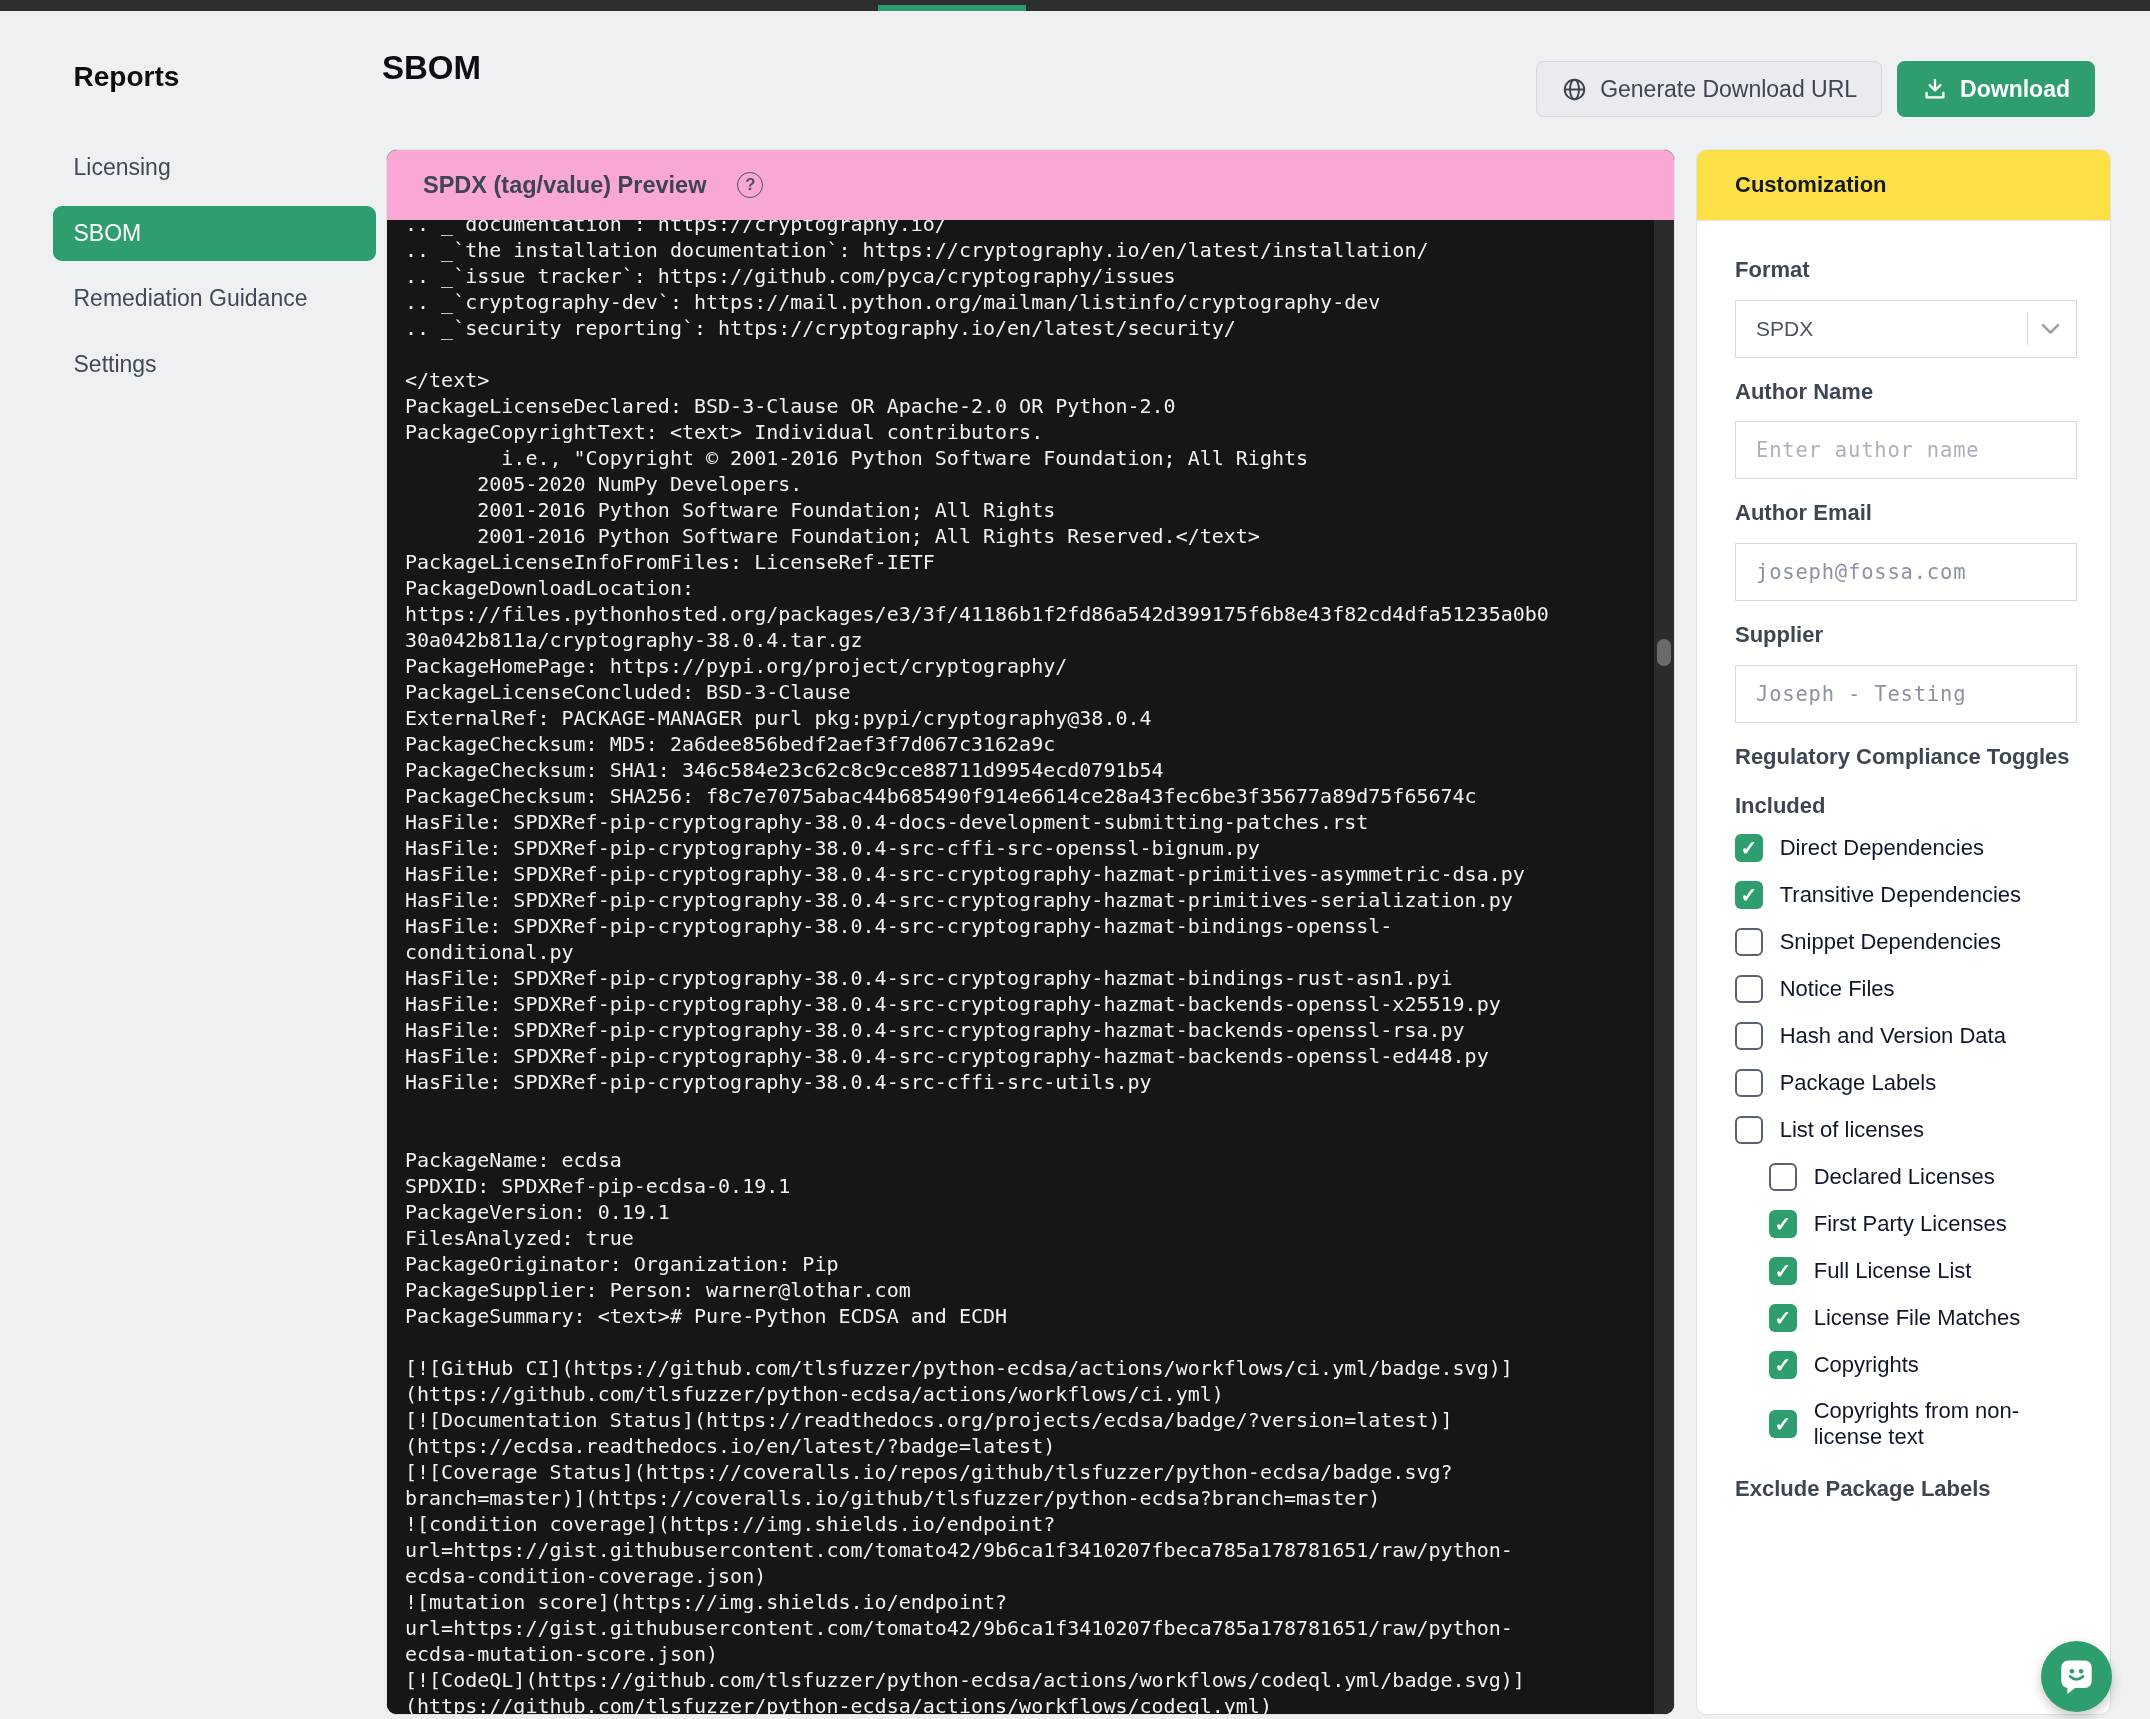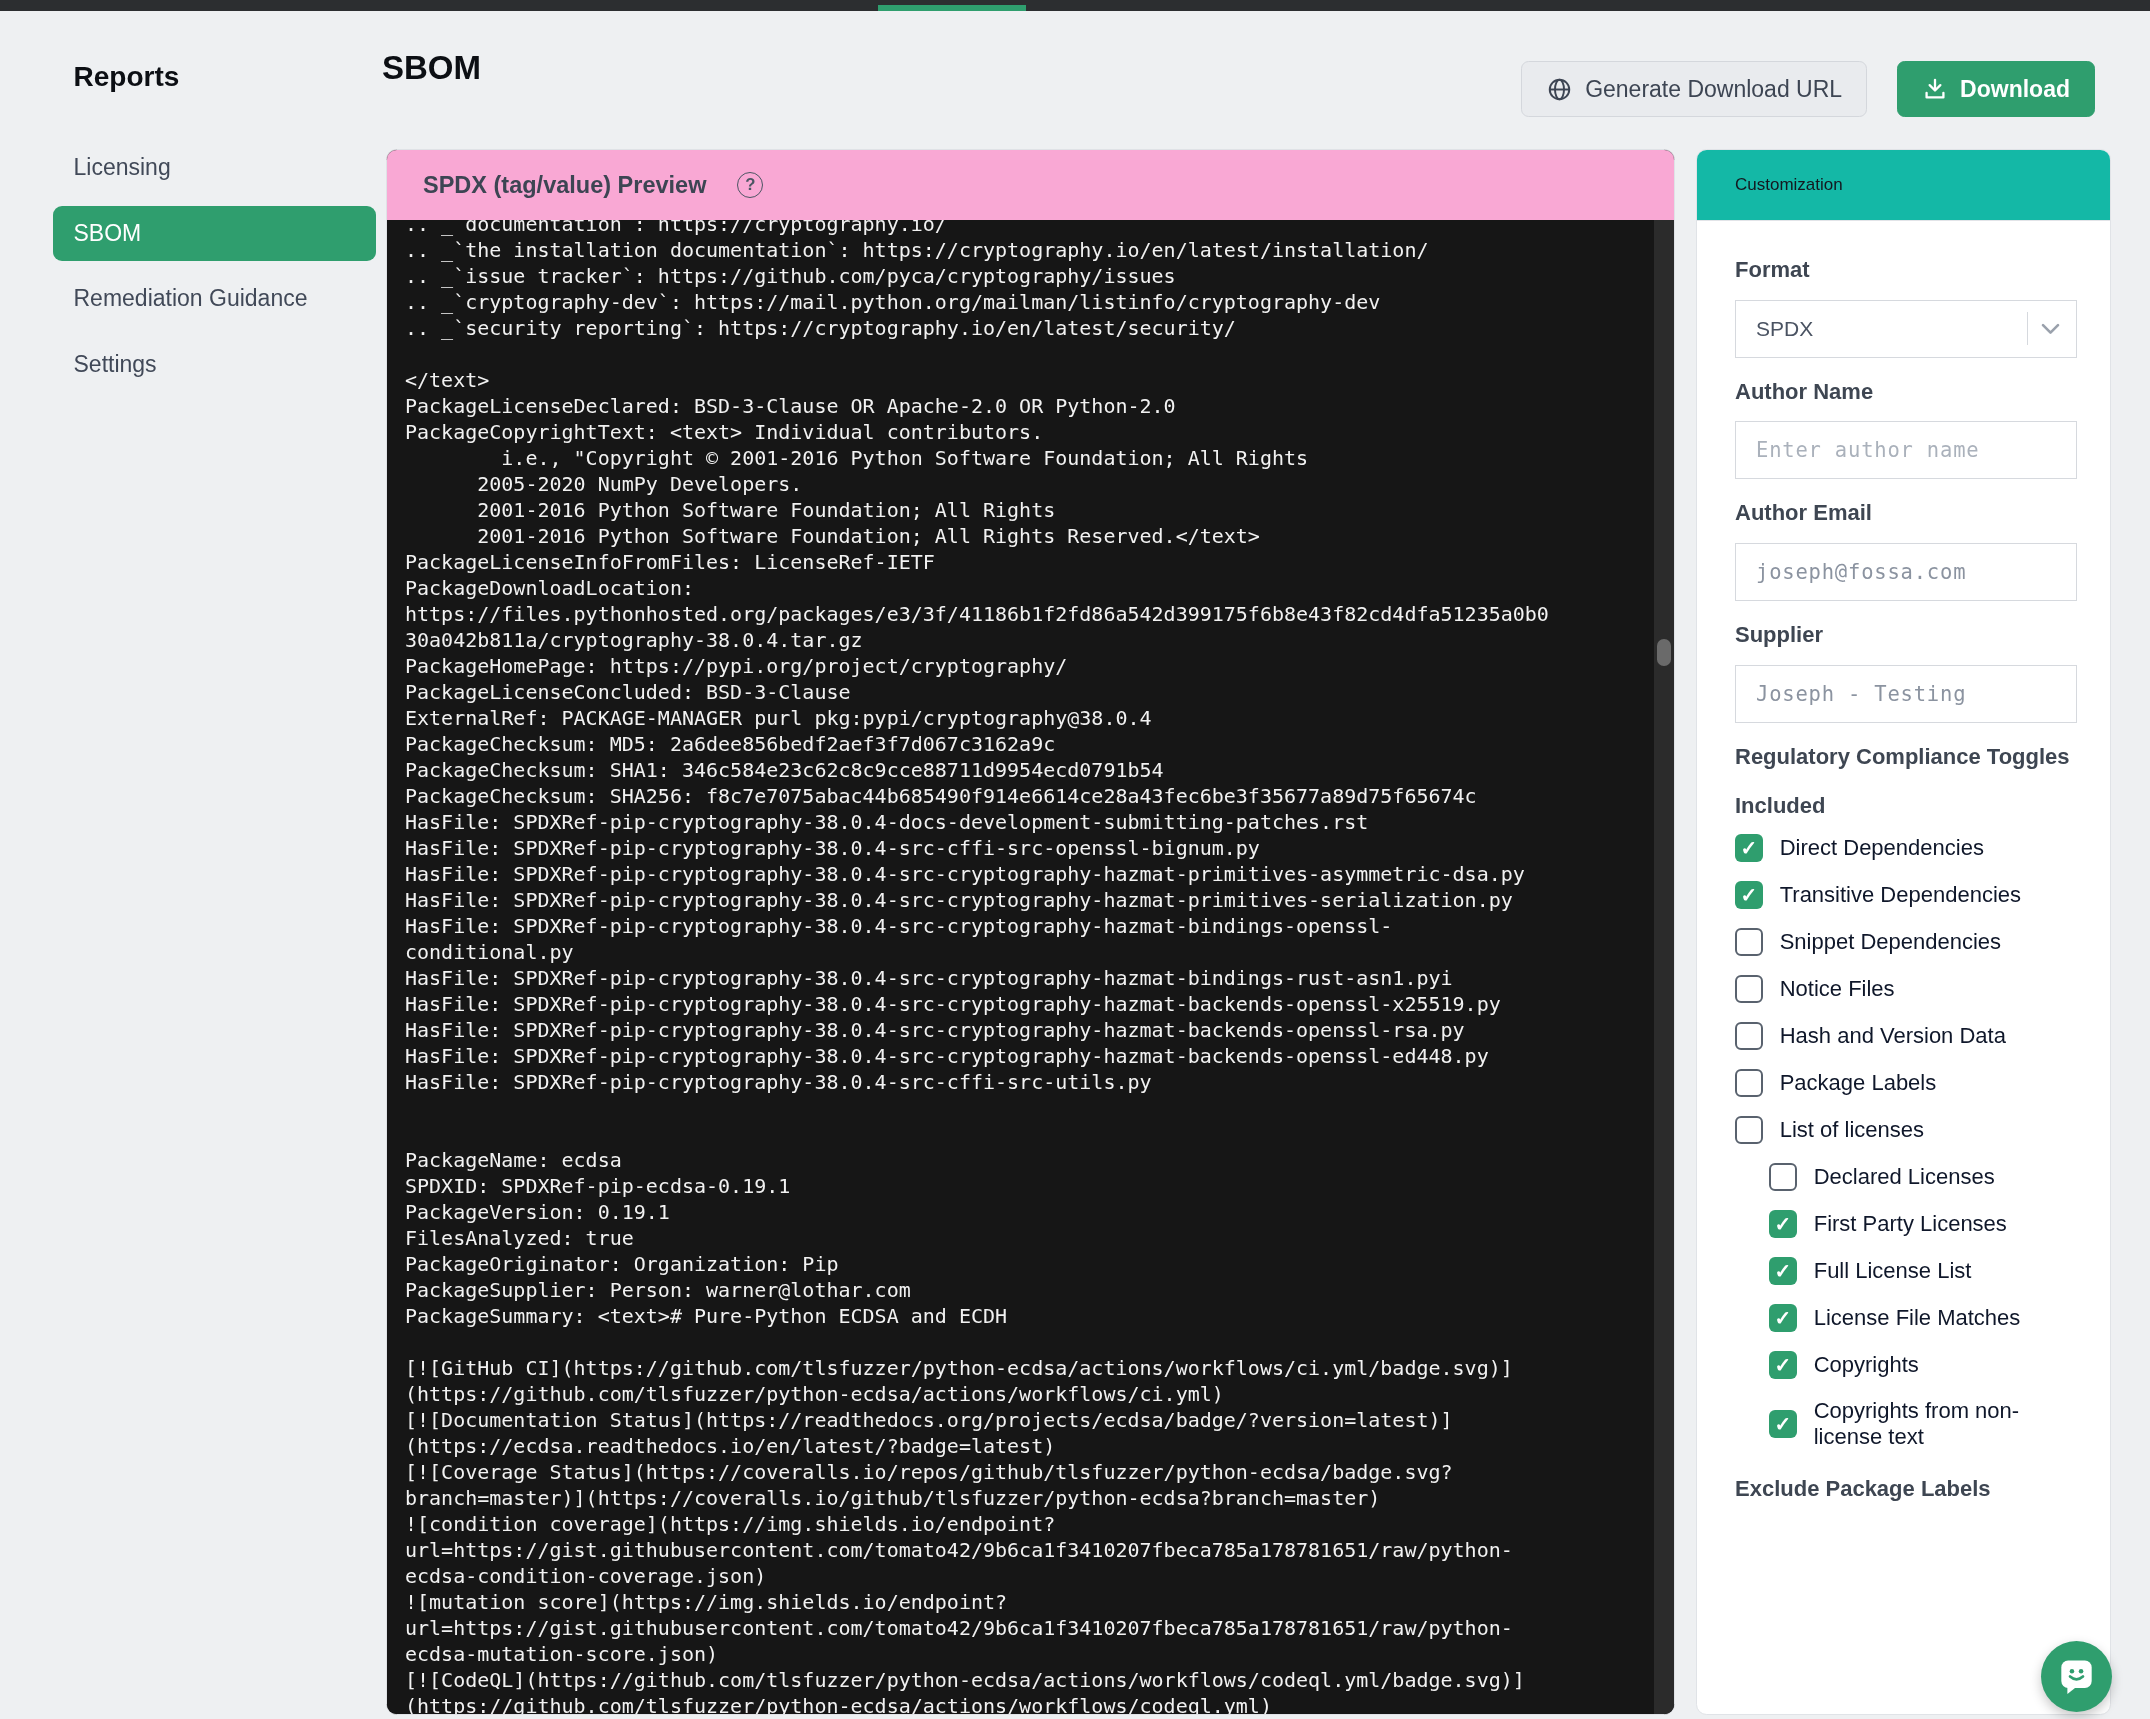--- a/index.html
+++ b/index.html
@@ -14,21 +14,21 @@
 
   
   .sidebar{position:absolute;left:53px;top:61px;width:323px}
   .sidebar-title{font-size:28px;font-weight:700;color:#0c0f14;margin:0 0 47px 20.5px}
   .side-item{height:55px;border-radius:9px;display:flex;align-items:center;padding-left:20.5px;
     font-size:23px;color:#414958;margin-bottom:10.6px;cursor:pointer}
   .side-item.active{background:#2f9e6e;color:#ffffff}
 
   
   .page-title{position:absolute;left:382px;top:49px;font-size:33px;font-weight:700;color:#0c0f14}
-  .header-buttons{position:absolute;right:56px;top:61px;display:flex;gap:30px;height:56px}
+  .header-buttons{position:absolute;right:56px;top:61px;display:flex;gap:15px;height:56px}
   .btn{display:flex;align-items:center;gap:12px;padding:0 24px;border-radius:7.6px;font-size:23px;
     height:56px;box-sizing:border-box;cursor:pointer;white-space:nowrap}
   .btn-secondary{background:#e9ebee;border:0.8px solid #d4d7dc;color:#3d4553}
   .btn-primary{background:#2f9e6e;border:0.8px solid #2f9e6e;color:#fff;font-weight:600}
 
   
   .preview-panel{position:absolute;left:386px;top:149px;width:1289px;height:1566px;border-radius:10.6px;
     background:#161616;border:0.8px solid #dfe2e6;overflow:hidden;box-sizing:border-box}
   .preview-header{height:70px;background:#f9a8d4;border-bottom:0.8px solid #e2e4e8;display:flex;
     align-items:center;padding-left:36px;gap:31px}
@@ -37,22 +37,22 @@
     display:flex;align-items:center;justify-content:center;font-size:16.7px;font-weight:600;box-sizing:border-box}
   .code-wrap{position:absolute;left:0;right:0;top:70px;bottom:0;overflow:hidden;background:#161616}
   pre.code{margin:-9px 0 0 0;padding:0 0 0 18px;font-family:"DejaVu Sans Mono",monospace;
     font-size:20px;line-height:26px;color:#f2f2f2;white-space:pre}
   .code-scrollbar{position:absolute;top:0;right:0;width:20px;bottom:0;background:#2b2b2b}
   .code-thumb{position:absolute;left:3px;top:419px;width:13.7px;height:27px;border-radius:6.8px;background:#6a6a6a}
 
   
   .custom-panel{position:absolute;left:1696px;top:149px;width:415px;height:1566px;background:#fff;
     border-radius:10.6px;border:0.8px solid #e0e3e7;overflow:hidden;box-sizing:border-box}
-  .custom-header{height:70px;background:#14b8a6;border-bottom:0.8px solid #e2e4e8;display:flex;
-    align-items:center;padding-left:38px;font-size:17px;font-weight:400;color:#14181f}
+  .custom-header{height:70px;background:#fde047;border-bottom:0.8px solid #e2e4e8;display:flex;
+    align-items:center;padding-left:38px;font-size:22px;font-weight:700;color:#14181f}
   .custom-body{padding:20px 33px 0 38px}
   .group{margin-top:21px}
   .group.first{margin-top:16px}
   .field-label{font-size:22px;font-weight:600;color:#3e4652;margin-bottom:16.7px}
   .selectbox,.inputbox{height:58px;border:1.1px solid #d6d9de;border-radius:0;background:#fff;
     display:flex;align-items:center;padding:0 0 0 20px;box-sizing:border-box}
   .selectbox{justify-content:space-between}
   .select-value{font-size:21px;color:#4a5362}
   .select-right{display:flex;align-items:center;gap:12px;align-self:stretch;padding-right:15px}
   .select-divider{width:1.1px;background:#d6d9de;height:33px}

